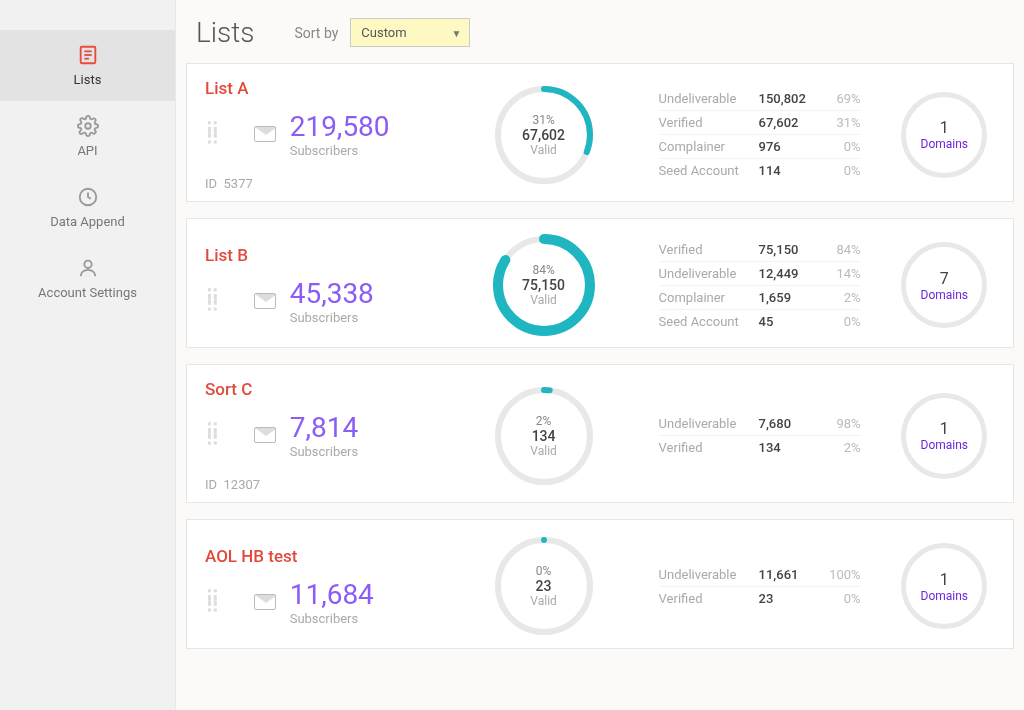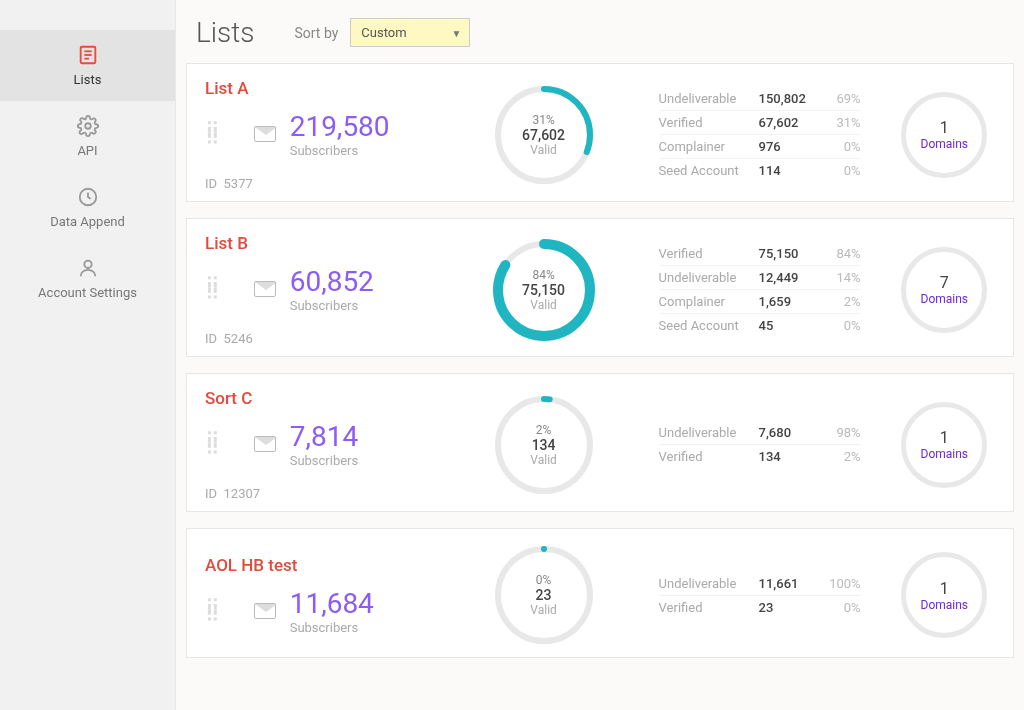--- a/index.html
+++ b/index.html
@@ -154,26 +154,23 @@
    </div>
         </div>
         <div class="card">
    <div class="card-body">
      <div class="col-left">
        <div class="list-name">List B</div>
        <div class="subs-row">
          <div class="drag">⠿<br>⠿</div>
          <div class="env-icon"></div>
          <div>
-           <div class="subs-num">60,852</div>
+           <div class="subs-num">45,338</div>
            <div class="subs-word">Subscribers</div>
          </div>
-       </div>
-       <div class="idline">
-         <span>ID</span>&nbsp;&nbsp;<span>5246</span>
        </div>
      </div>
      <div class="donut-wrap">
        <div class="donut">
          <svg width="104" height="104">
            <circle cx="52" cy="52" r="46" stroke="#e8e8e8" stroke-width="6" fill="none"></circle>
            <circle cx="52" cy="52" r="46" stroke="#1fb6c1" stroke-width="10" fill="none" stroke-dasharray="242.7822802694192 289.02652413026095" stroke-linecap="round"></circle>
          </svg>
          <div class="donut-center">
            <div class="pct">84%</div>

